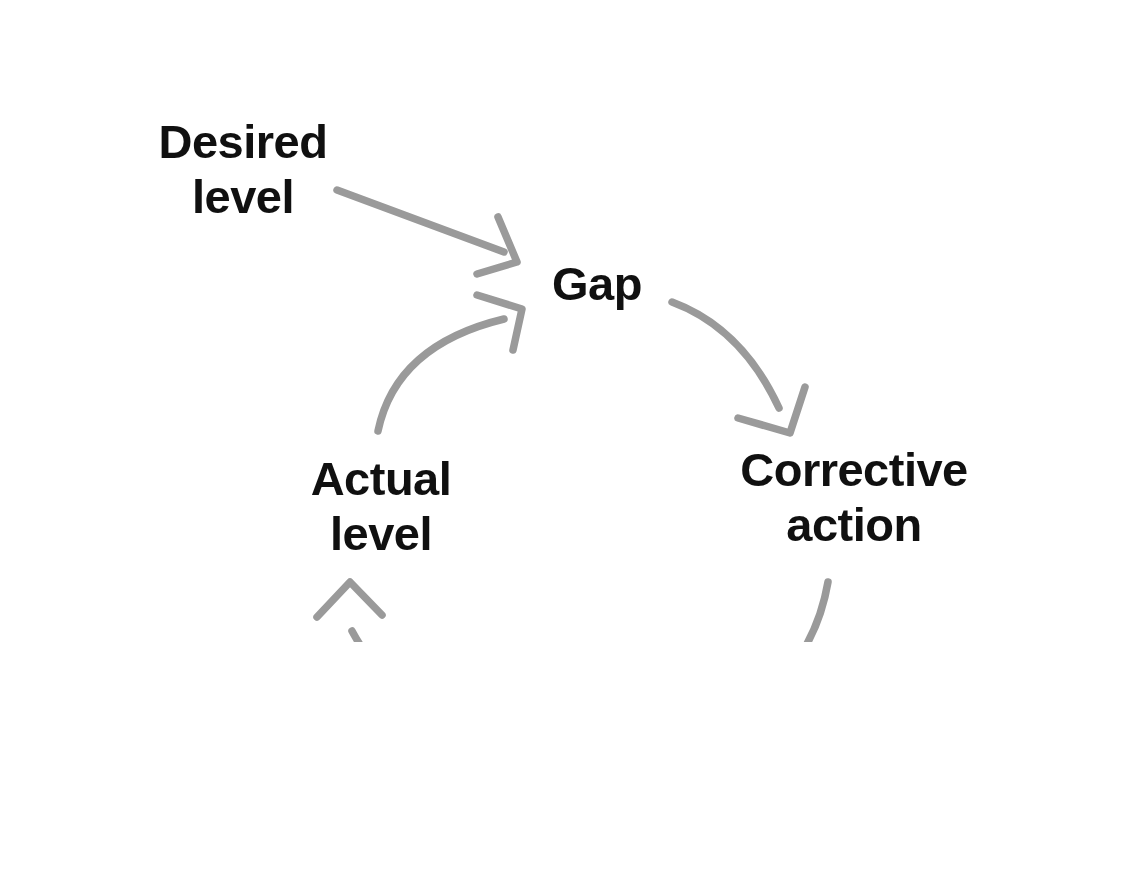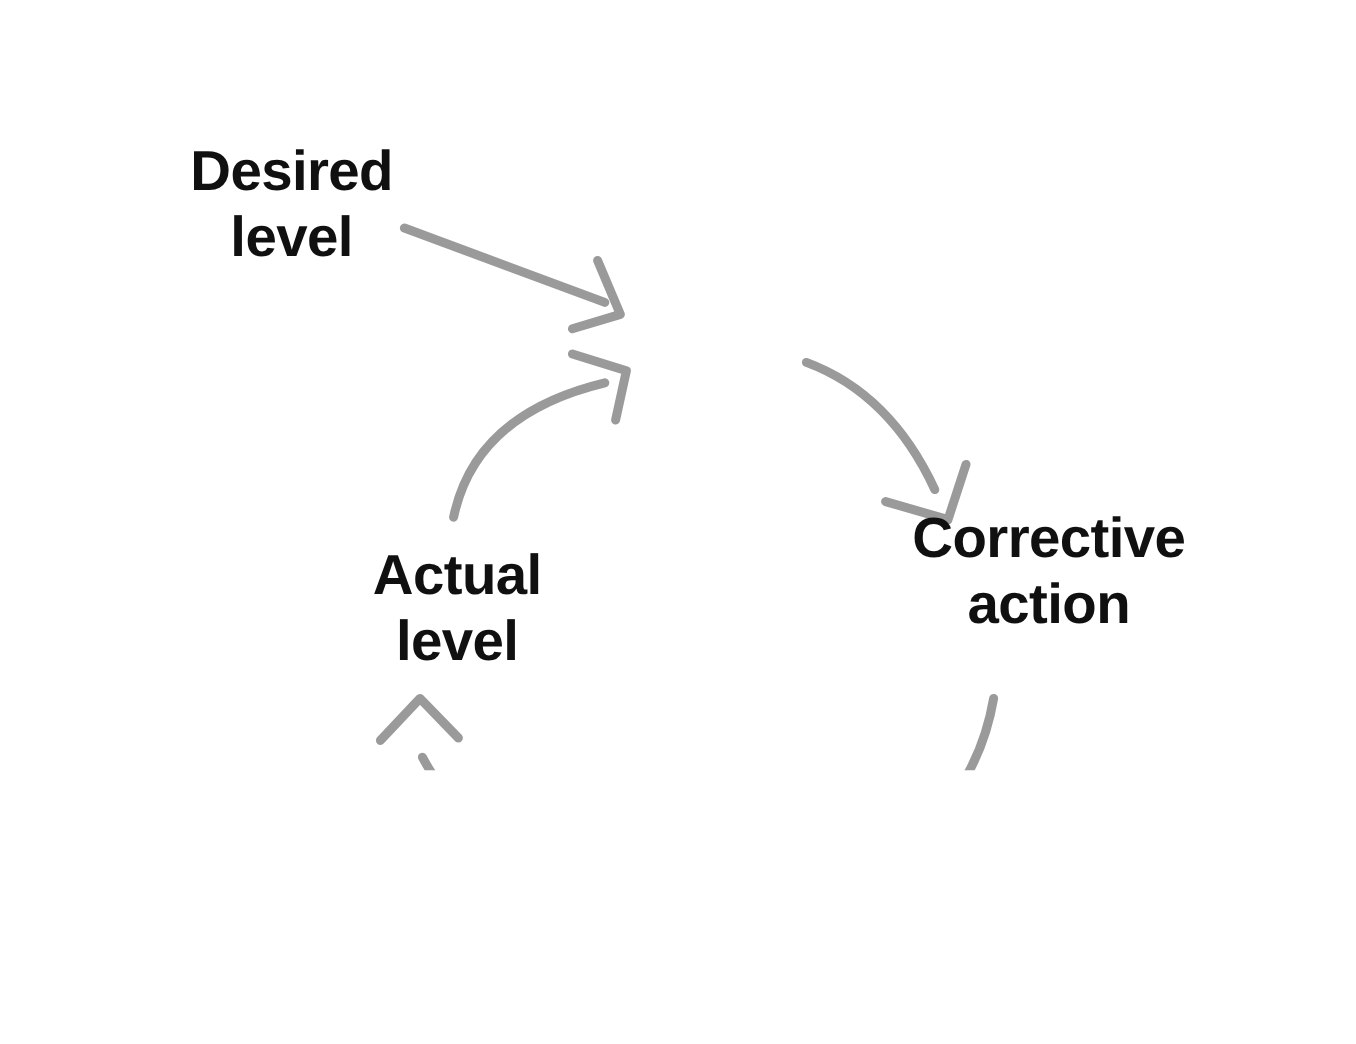--- a/index.html
+++ b/index.html
@@ -52,20 +52,21 @@
     <path class="arrow" d="M828,582 C807,705 690,765 560,757 C470,748 390,702 352,631" style="stroke: rgb(154, 154, 154);"></path>
     <path class="arrow" d="M317,617 L350,582 L382,615" style="stroke: rgb(154, 154, 154);"></path>
 
     <path class="arrow" d="M378,431 Q396,345 504,319" style="stroke: rgb(154, 154, 154);"></path>
     <path class="arrow" d="M477,295 L522,309 L513,350" style="stroke: rgb(154, 154, 154);"></path>
   </svg>
 
   <div class="node" style="left: 243px; top: 170px; color: rgb(16, 16, 16);">Desired
 level</div>
 
+  <div class="node" style="left: 597px; top: 284px; color: rgb(16, 16, 16);">Gap</div>
 
-  <div class="node" style="left: 854px; top: 476px; color: rgb(16, 16, 16); margin-left: 20px;">Corrective
+  <div class="node" style="left: 854px; top: 498px; color: rgb(16, 16, 16);">Corrective
 action</div>
 
   <div class="node" style="left: 381px; top: 507px; color: rgb(16, 16, 16);">Actual
 level</div>
 
 </div>
 
 </body></html>

